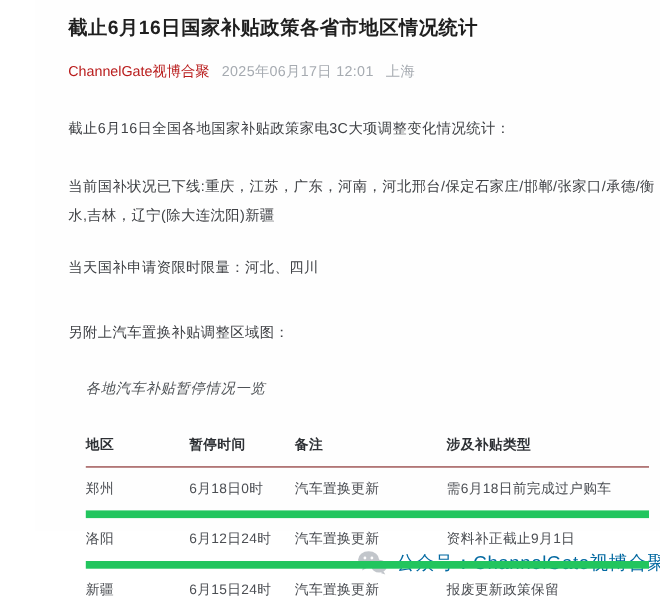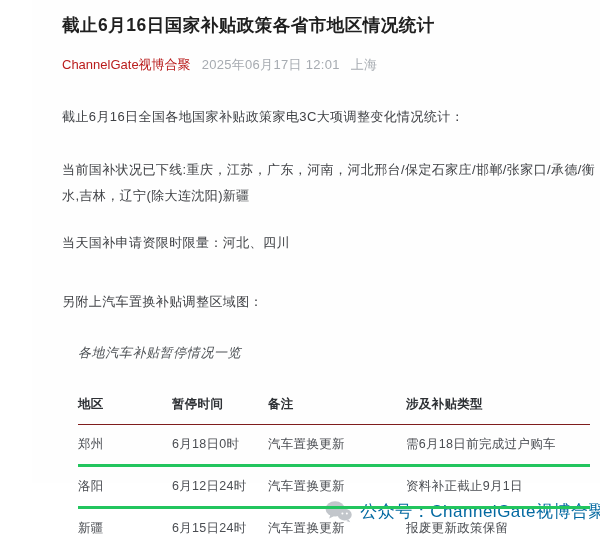--- a/index.html
+++ b/index.html
@@ -42,21 +42,21 @@
     display: grid;
     grid-template-columns: 94px 96px 138px 1fr;
     align-items: baseline;
   }
   .thead { border-bottom: 1px solid #7f1d1d; }
   .cell {
     font-size: 12.5px; color: #4a4d52; letter-spacing: 0.3px;
     padding: 11px 6px 11px 0;
   }
   .thead .cell { font-weight: 700; color: #2e3135; padding-bottom: 11px; }
-  .tbody .grid-row { border-bottom: 3px solid #22c55e; }
+  .tbody .grid-row { border-bottom: 7px solid #22c55e; }
   .tbody .grid-row:last-child { border-bottom: 1px solid #f2f2f3; }
   .watermark {
     position: absolute; z-index: 1;
     right: 26px; top: 500px;
     display: flex; align-items: center; gap: 8px;
     color: #0369a1; font-size: 17px; letter-spacing: 0.5px;
     white-space: nowrap;
   }
   .wm-icon { flex: 0 0 auto; display: inline-flex; }
 </style>

